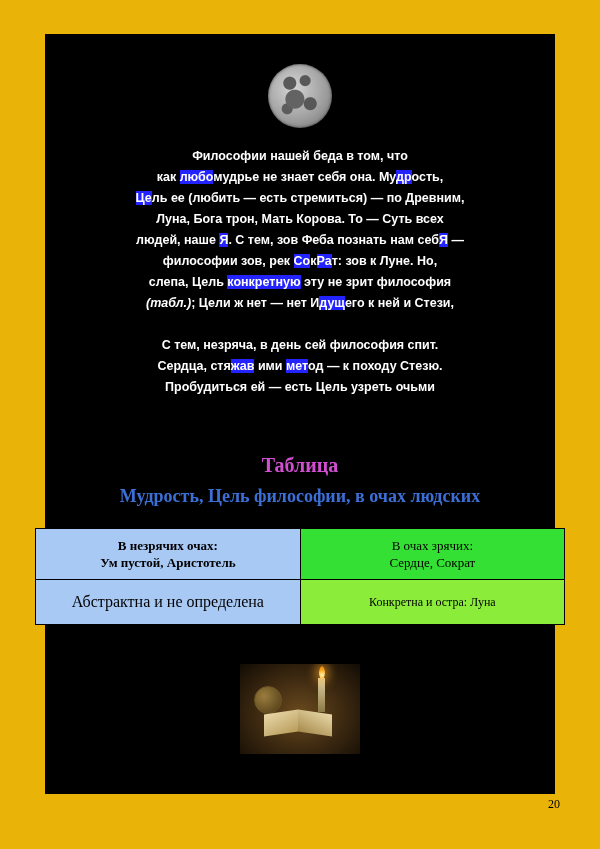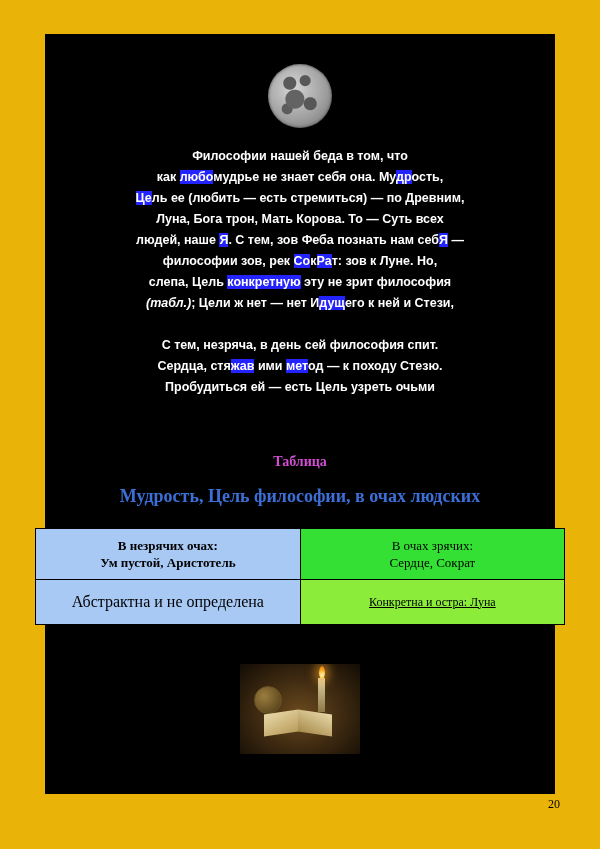--- a/index.html
+++ b/index.html
@@ -64,21 +64,21 @@
   .it { font-style: italic; }
   .tbl-title {
     position: absolute;
     left: 0;
     top: 420px;
     width: 510px;
     text-align: center;
     color: #d14fd1;
     font-family: "Liberation Serif", serif;
     font-weight: bold;
-    font-size: 14px;
+    font-size: 20px;
   }
   .tbl-subtitle {
     position: absolute;
     left: 0;
     top: 452px;
     width: 510px;
     text-align: center;
     color: #3c6fd6;
     font-family: "Liberation Serif", serif;
     font-weight: bold;
@@ -117,21 +117,20 @@
   }
   .td-left {
     background: #a9c9f5;
     font-size: 16px;
     height: 42px;
   }
   .td-right {
     background: #8bed3a;
     font-size: 12px;
     height: 42px;
-    text-decoration: underline;
   }
   .book-img {
     position: absolute;
     left: 195px;
     top: 630px;
     width: 120px;
     height: 90px;
     background: radial-gradient(ellipse at 50% 55%, #6b4a1e 0%, #3a2710 55%, #120c04 100%);
     overflow: hidden;
   }

